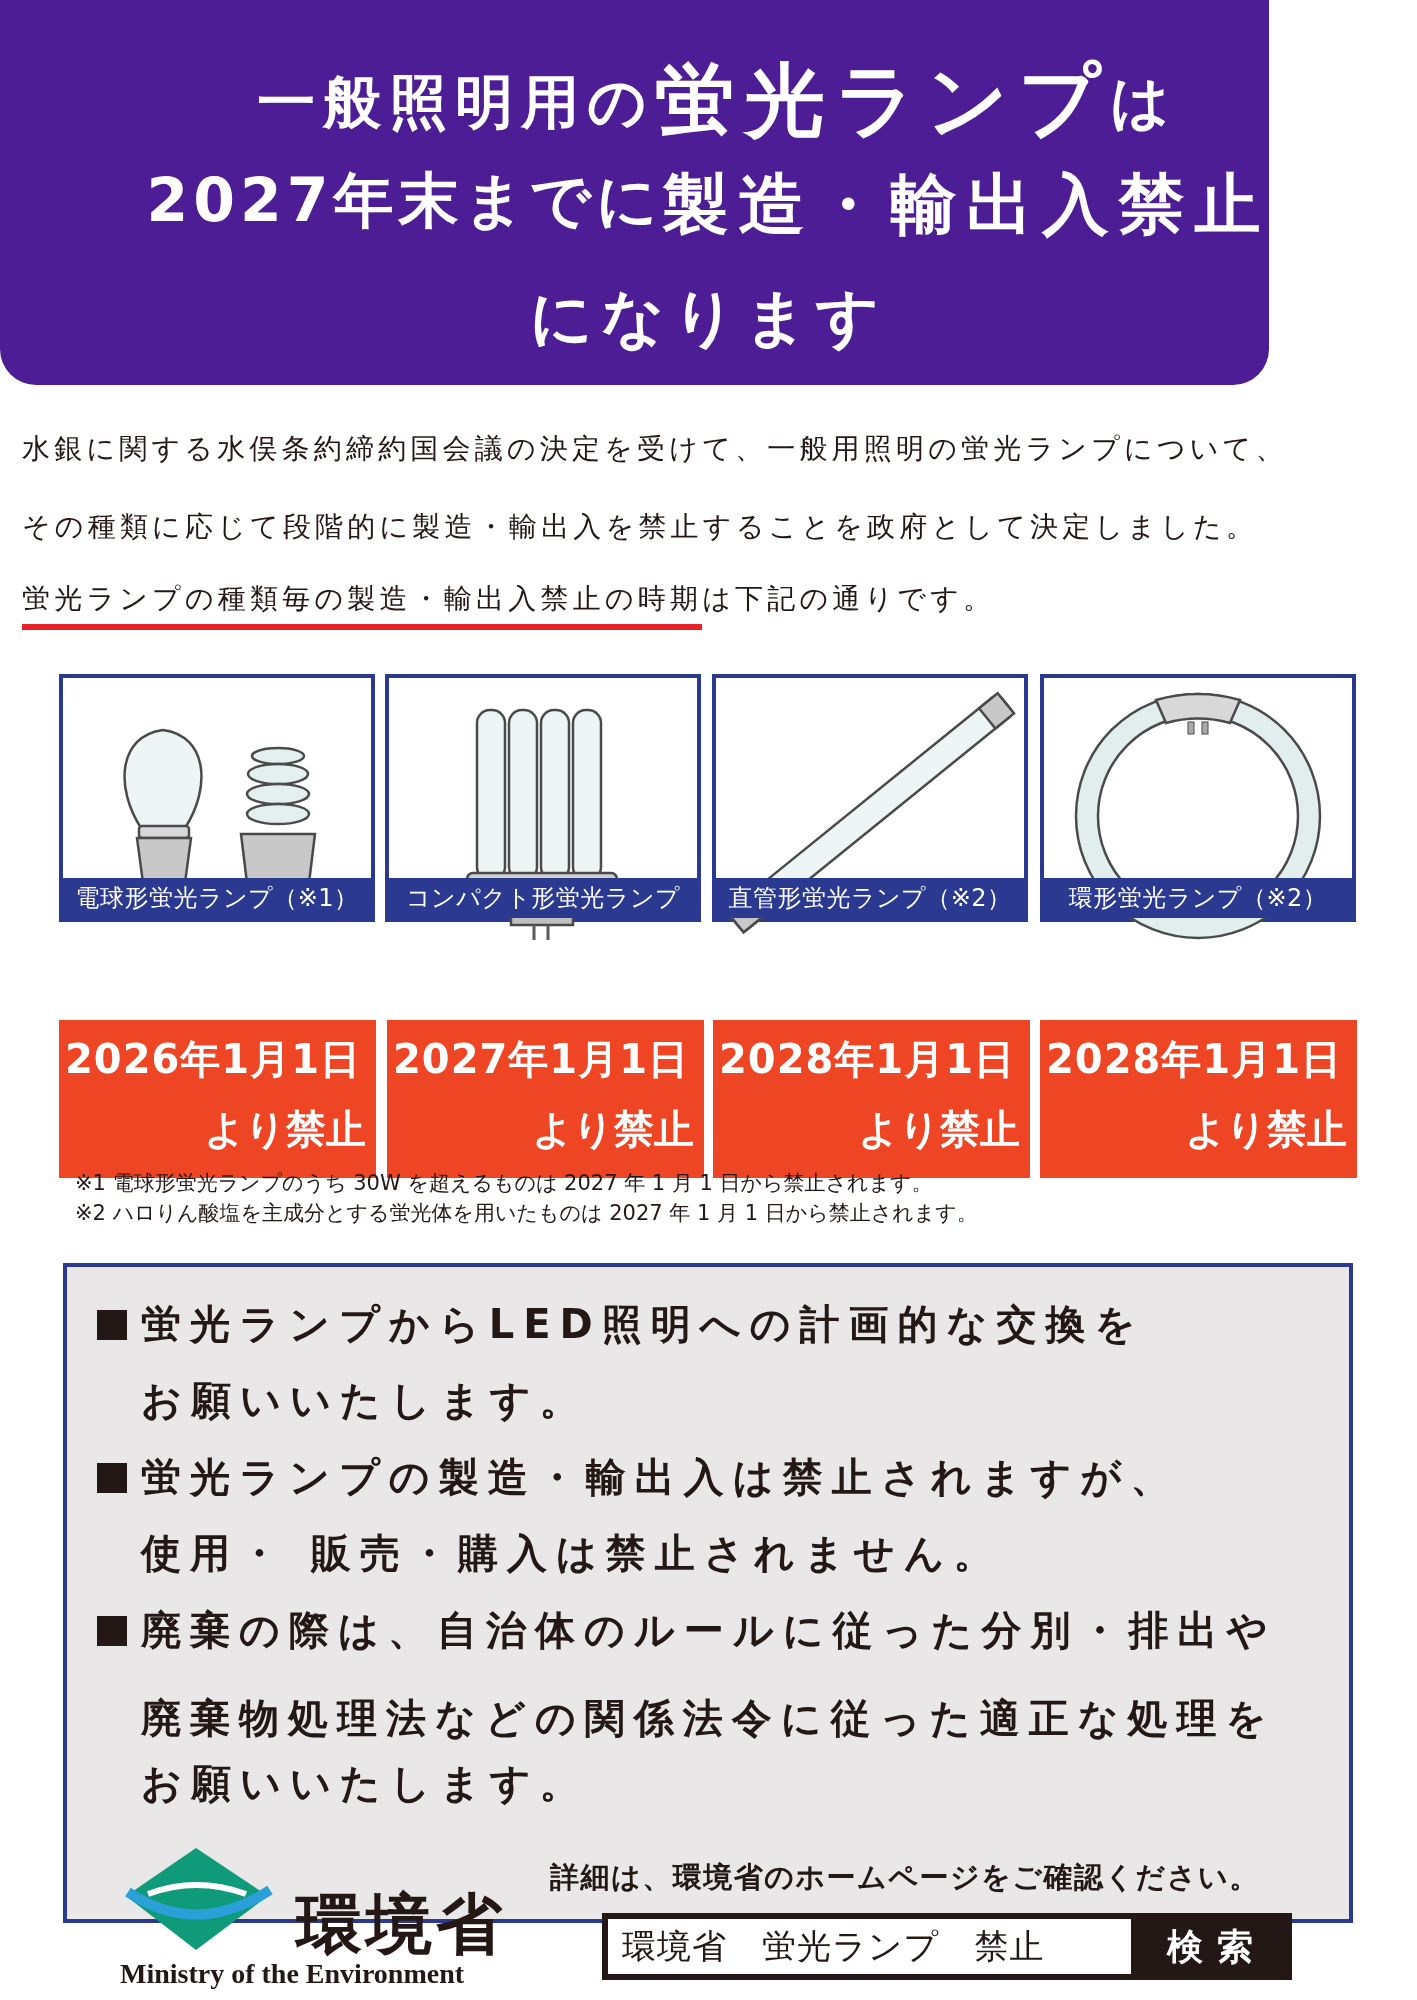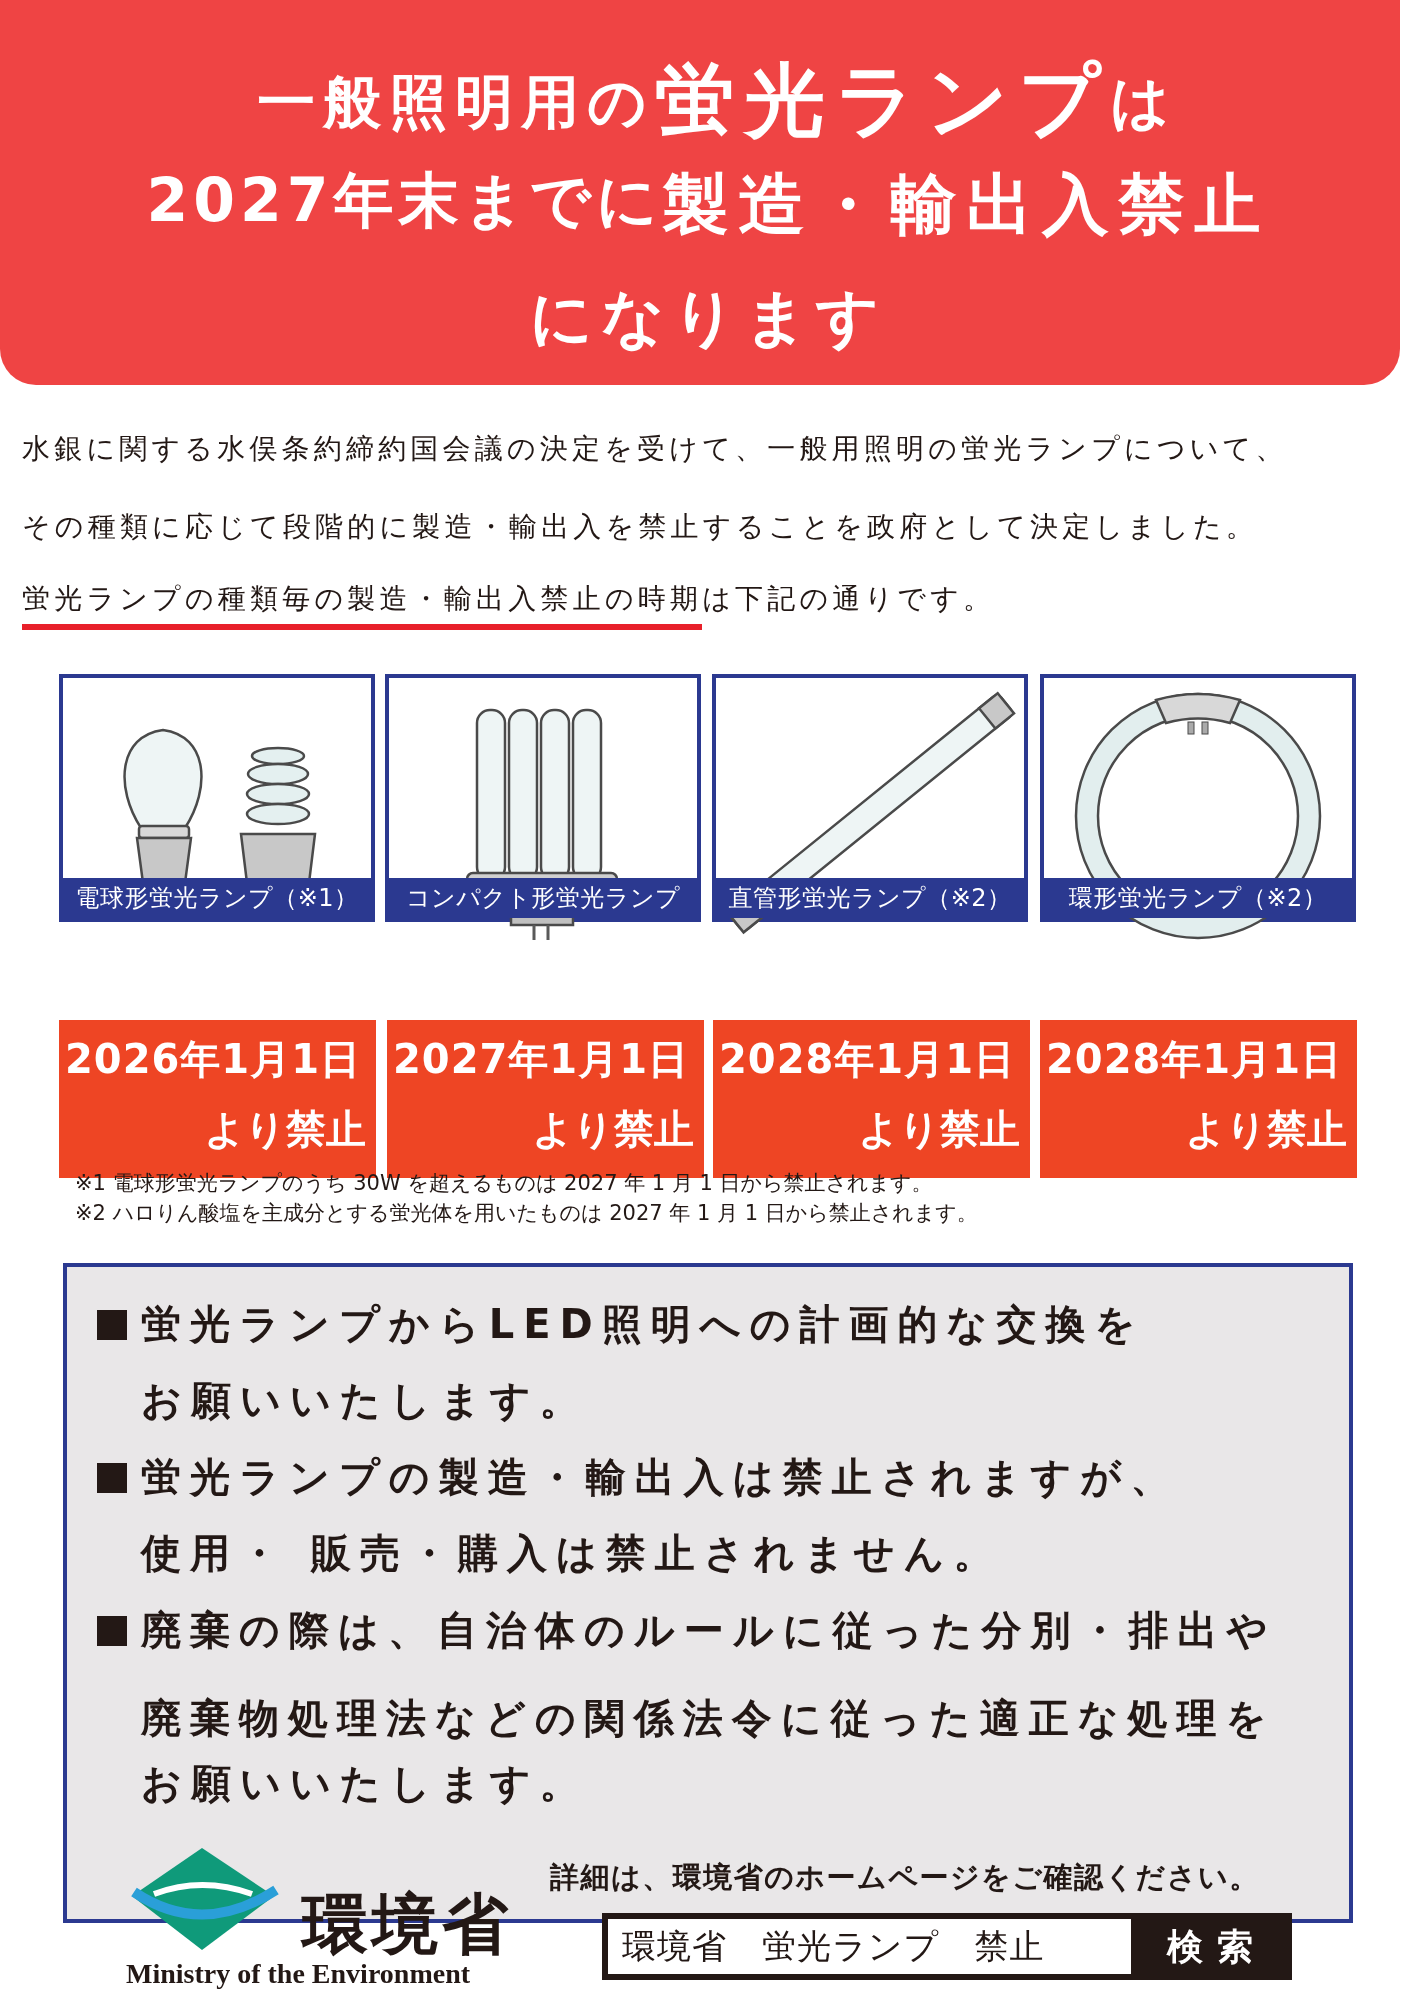--- a/index.html
+++ b/index.html
@@ -1,22 +1,22 @@
 <!DOCTYPE html>
 <html><head>
 <meta charset="utf-8">
 <style>
   * { box-sizing: border-box; margin: 0; padding: 0; }
   html, body { width: 1417px; height: 2000px; background: #ffffff; overflow: hidden; }
   body { position: relative; font-family: "DejaVu Sans", "Liberation Sans", sans-serif; color: #231815; }
 
   
   .header {
-    position: absolute; left: 0; top: 0; width: 1400px; height: 385px;
-    background: #ef4444; border-radius: 0 0 36px 36px;
+    position: absolute; left: 0; top: 0; width: 1269px; height: 385px;
+    background: #4c1d95; border-radius: 0 0 36px 36px;
   }
   .hline { position: absolute; left: 0; width: 1417px; color: #fff; font-weight: bold; white-space: nowrap; }
   .hline1 { top: 48px; text-align: center; padding-left: 10px; }
   .hline1 .s { font-size: 58px; letter-spacing: 8px; vertical-align: 6px; }
   .hline1 .l { font-size: 80px; letter-spacing: 10px; }
   .hline1 .s2 { font-size: 58px; vertical-align: 6px; }
   .hline2 { top: 160px; text-align: center; }
   .hline2 .s { font-size: 60px; letter-spacing: 5px; vertical-align: 6px; }
   .hline2 .l { font-size: 66px; letter-spacing: 10px; }
   .hline3 { top: 276px; text-align: center; font-size: 62px; letter-spacing: 8px; }
@@ -52,21 +52,21 @@
 
   
   .info {
     position: absolute; left: 63px; top: 1263px; width: 1290px; height: 660px;
     background: #e9e7e8; border: 4px solid #2b3990;
   }
   .info .line { position: absolute; font-size: 40px; font-weight: bold; letter-spacing: 9px; white-space: nowrap; color: #231815; }
   .info .bullet { display: inline-block; width: 30px; height: 30px; background: #231815; margin-right: 14px; vertical-align: -2px; }
 
   
-  .logo { position: absolute; left: 124px; top: 1846px; width: 400px; height: 150px; }
+  .logo { position: absolute; left: 118px; top: 1846px; width: 400px; height: 150px; }
   .logo .kanji { position: absolute; left: 178px; top: 34px; font-size: 66px; font-weight: bold; color: #231815; letter-spacing: 4px; white-space: nowrap; font-family: "DejaVu Serif", "Liberation Serif", serif; }
   .logo .en { position: absolute; left: 2px; top: 112px; font-size: 28px; font-weight: bold; color: #231815; white-space: nowrap; font-family: "Liberation Serif", "DejaVu Serif", serif; }
   .detail { position: absolute; left: 550px; top: 1858px; font-size: 29px; letter-spacing: 1.5px; white-space: nowrap; color: #231815; font-weight: bold; }
   .search { position: absolute; left: 602px; top: 1913px; width: 690px; height: 67px; background: #231815; }
   .search .input { position: absolute; left: 6px; top: 6px; width: 523px; height: 55px; background: #fff; font-size: 34px; line-height: 55px; padding-left: 14px; white-space: nowrap; color: #231815; border: none; font-family: "DejaVu Sans", sans-serif; letter-spacing: 1px; }
   .search .btn { position: absolute; left: 540px; top: 0; width: 150px; height: 56px; color: #fff; font-size: 36px; font-weight: bold; line-height: 67px; text-align: center; letter-spacing: 14px; cursor: pointer; }
 </style>
 </head>
 <body>
 

